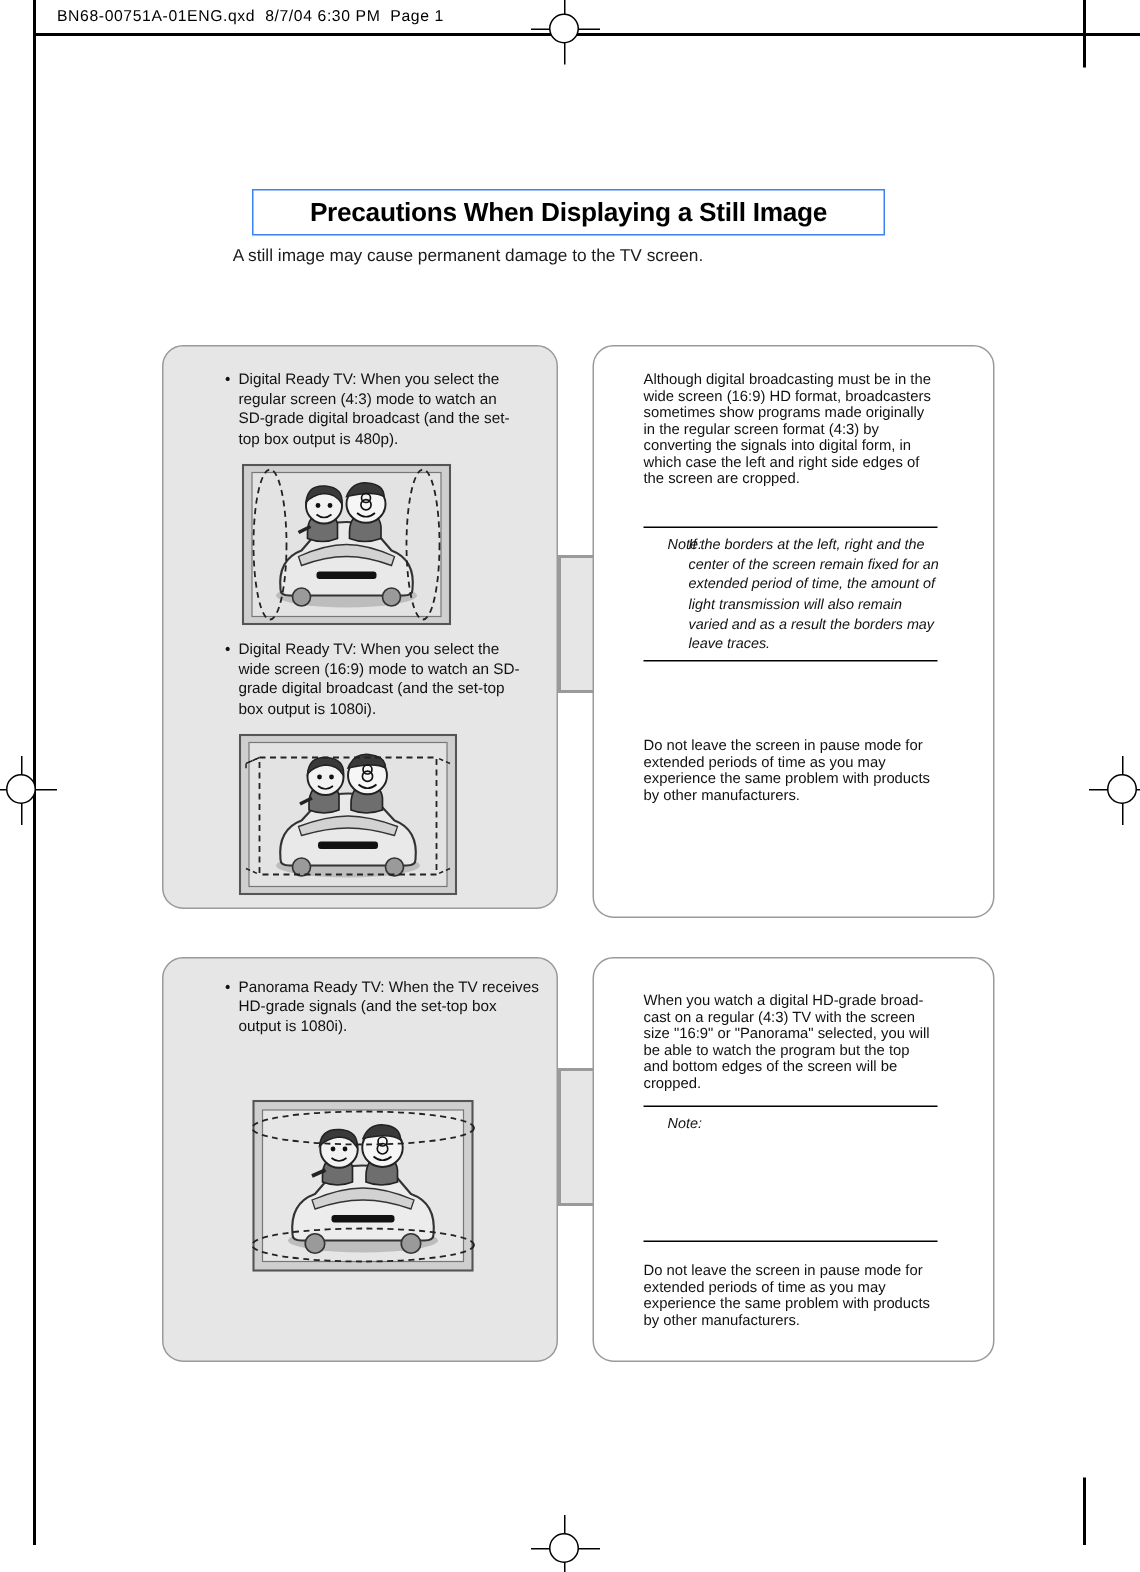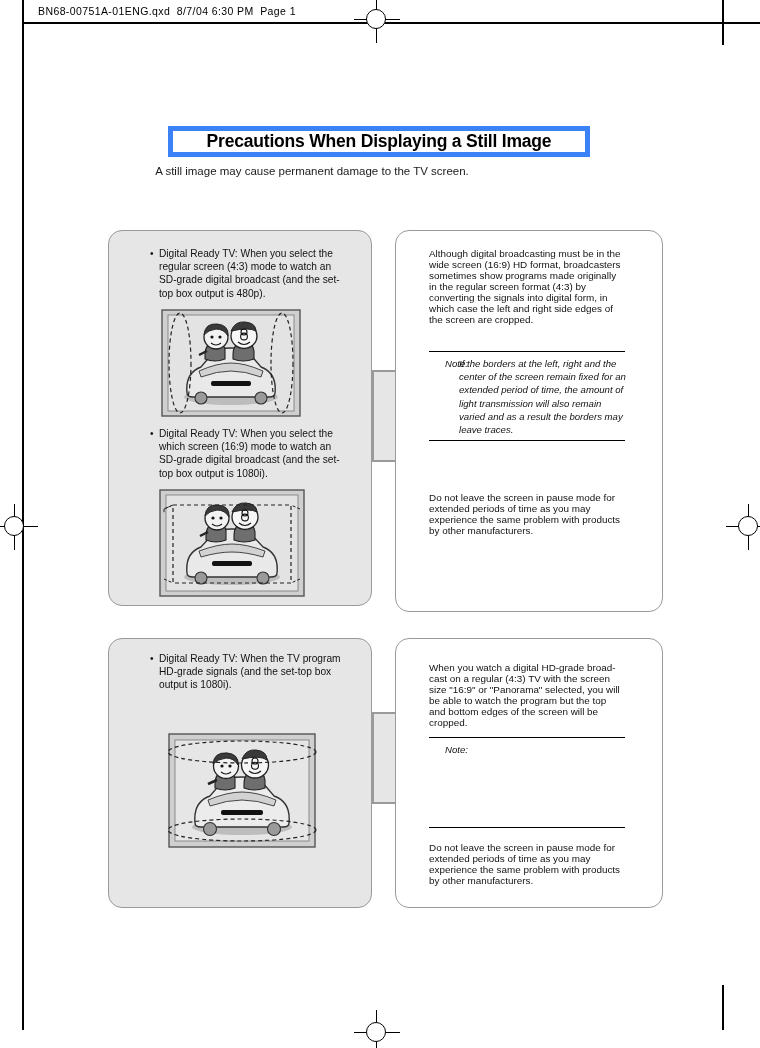--- a/index.html
+++ b/index.html
@@ -61,21 +61,21 @@
     color: #000;
   }
 
   
   .title-box {
     position: absolute;
     left: 168px;
     top: 126px;
     width: 422px;
     height: 31px;
-    border: 5px solid #3b82f6;
+    border: 1px solid #3b82f6;
     box-sizing: border-box;
     display: flex;
     align-items: center;
     justify-content: center;
   }
   .title-box .title-text {
     font-size: 17.5px;
     font-weight: bold;
     letter-spacing: -0.2px;
     color: #000;
@@ -238,21 +238,21 @@
     <circle cx="83" cy="27.5" r="3.4" fill="none" stroke="#111" stroke-width="1.1"></circle>
     <path d="M77 33 Q83 38 89 33" stroke="#111" stroke-width="1.1" fill="none"></path>
   </g>
 
   <ellipse cx="19" cy="54" rx="11" ry="50" fill="none" stroke="#222" stroke-width="1.2" stroke-dasharray="4 3"></ellipse>
   <ellipse cx="121" cy="54" rx="11" ry="50" fill="none" stroke="#222" stroke-width="1.2" stroke-dasharray="4 3"></ellipse>
 </svg>
 
 <div class="bullet-block" style="left:150px; top:427px; width:200px;">
   <span class="bul">•</span>
-  <span class="btext">Digital Ready TV: When you select the which screen (16:9) mode to watch an SD-grade digital broadcast (and the set-top box output is 1080i).</span>
+  <span class="btext">Digital Ready TV: When you select the wide screen (16:9) mode to watch an SD-grade digital broadcast (and the set-top box output is 1080i).</span>
 </div>
 
 <svg class="illus" style="left:159px; top:489px;" width="146" height="108" viewBox="0 0 146 108">
   <rect x="1" y="1" width="144" height="106" fill="#cfcfcf" stroke="#555" stroke-width="1.4"></rect>
   <rect x="7" y="6" width="132" height="96" fill="#e3e3e3" stroke="#777" stroke-width="0.8"></rect>
   <g>
     <ellipse cx="73" cy="88" rx="48" ry="8" fill="#bdbdbd"></ellipse>
     <path d="M28 84 Q26 64 42 58 L54 45 Q58 40 73 40 Q88 40 92 45 L104 58 Q120 64 118 84 Q118 88 112 88 L34 88 Q28 88 28 84 Z" fill="#e9e9e9" stroke="#333" stroke-width="1.4"></path>
     <path d="M40 62 Q59 55 73 55 Q87 55 106 62 L104 68 Q87 63 73 63 Q59 63 42 68 Z" fill="#d2d2d2" stroke="#333" stroke-width="0.9"></path>
     <rect x="53" y="72" width="40" height="5" rx="2" fill="#111"></rect>
@@ -295,21 +295,21 @@
   <span class="note-text">If the borders at the left, right and the center of the screen remain fixed for an extended period of time, the amount of light transmission will also remain varied and as a result the borders may leave traces.</span>
 </div>
 <div class="note-rule" style="left:429px; top:440px; width:196px;"></div>
 
 <div class="body-text" style="left:429px; top:492px; width:194px;">Do not leave the screen in pause mode for extended periods of time as you may experience the same problem with products by other manufacturers.</div>
 
 <div class="left-panel" style="left:108px; top:638px; width:264px; height:270px;"></div>
 
 <div class="bullet-block" style="left:150px; top:652px; width:210px;">
   <span class="bul">•</span>
-  <span class="btext">Digital Ready TV: When the TV program HD-grade signals (and the set-top box output is 1080i).</span>
+  <span class="btext">Panorama Ready TV: When the TV receives HD-grade signals (and the set-top box output is 1080i).</span>
 </div>
 
 <svg class="illus" style="left:163px; top:733px;" width="158" height="115" viewBox="0 0 158 115">
   <rect x="6" y="1" width="146" height="113" fill="#cfcfcf" stroke="#555" stroke-width="1.4"></rect>
   <rect x="12" y="7" width="134" height="101" fill="#e6e6e6" stroke="#777" stroke-width="0.8"></rect>
   <g>
     <ellipse cx="79" cy="94" rx="50" ry="8" fill="#bdbdbd"></ellipse>
     <path d="M32 90 Q30 69 47 63 L59 49 Q63 44 79 44 Q95 44 99 49 L111 63 Q128 69 126 90 Q126 94 120 94 L38 94 Q32 94 32 90 Z" fill="#ececec" stroke="#333" stroke-width="1.4"></path>
     <path d="M45 67 Q64 59 79 59 Q94 59 113 67 L111 73 Q94 67 79 67 Q64 67 47 73 Z" fill="#d2d2d2" stroke="#333" stroke-width="0.9"></path>
     <rect x="58" y="77" width="42" height="5" rx="2" fill="#111"></rect>

